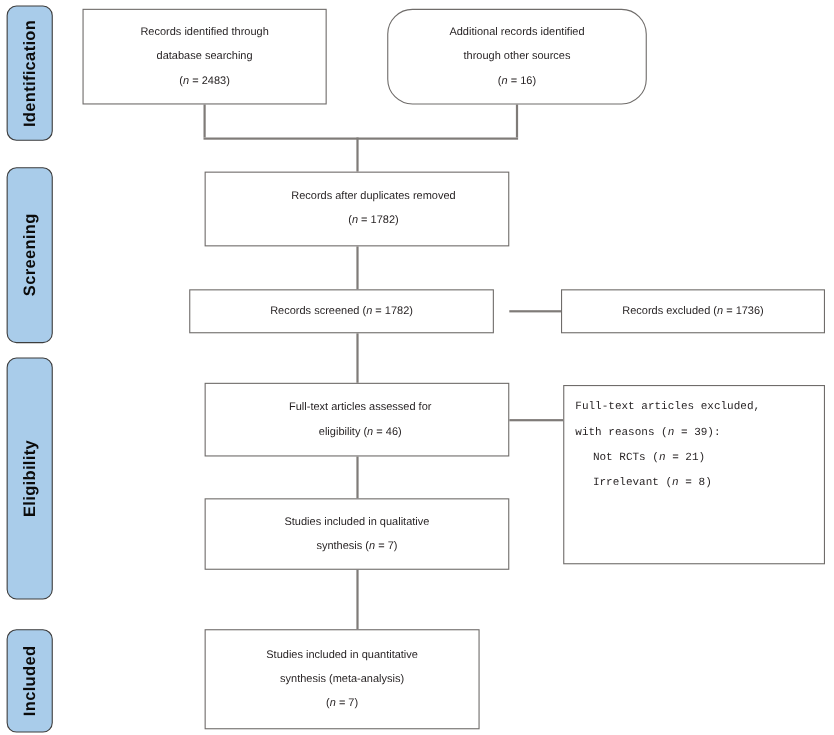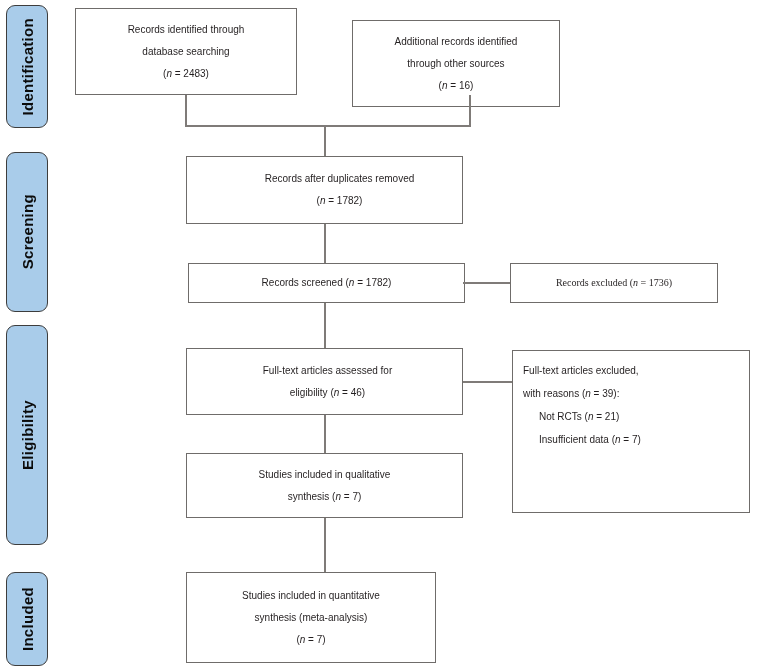--- a/index.html
+++ b/index.html
@@ -57,20 +57,21 @@
     padding: 3px 6px;
   }
   .fbox .fbox-text { white-space: pre-line; }
   .fbox.align-left {
     flex-direction: column;
     align-items: flex-start;
     justify-content: flex-start;
     text-align: left;
     padding: 8px 8px 8px 10px;
     line-height: 23px;
+    font-family: Liberation Mono, monospace;
   }
   .fbox .reason { padding-left: 16px; }
   
   .vline, .hline { position: absolute; background: var(--line-color); }
   .vline { width: 1.5px; }
   .hline { height: 1.5px; }
   i { font-style: italic; }
 </style>
 </head>
 <body>
@@ -89,49 +90,49 @@
   <div class="stage" style="top:572px;height:94px;">
     <span class="stage-label">Included</span>
   </div>
 
   <div class="fbox" style="left:75px;top:8px;width:222px;height:87px;">
     <div class="fbox-text">Records identified through
 database searching
 (<i>n</i> = 2483)</div>
   </div>
 
-  <div class="fbox" style="left:352px;top:20px;width:208px;height:87px;">
+  <div class="fbox" style="left:352px;top:8px;width:236px;height:87px;border-radius:23px;">
     <div class="fbox-text">Additional records identified
 through other sources
 (<i>n</i> = 16)</div>
   </div>
 
   <div class="fbox" style="left:186px;top:156px;width:277px;height:68px;padding-left:36px;">
     <div class="fbox-text">Records after duplicates removed
 (<i>n</i> = 1782)</div>
   </div>
 
-  <div class="fbox" style="left:188px;top:263px;width:277px;height:40px;">
+  <div class="fbox" style="left:172px;top:263px;width:277px;height:40px;">
     <div class="fbox-text">Records screened (<i>n</i> = 1782)</div>
   </div>
 
-  <div class="fbox" style="left:510px;top:263px;width:208px;height:40px;font-family:Liberation Serif, serif;">
+  <div class="fbox" style="left:510px;top:263px;width:240px;height:40px;">
     <div class="fbox-text">Records excluded (<i>n</i> = 1736)</div>
   </div>
 
   <div class="fbox" style="left:186px;top:348px;width:277px;height:67px;padding-left:12px;">
     <div class="fbox-text">Full-text articles assessed for
 eligibility (<i>n</i> = 46)</div>
   </div>
 
   <div class="fbox align-left" style="left:512px;top:350px;width:238px;height:163px;">
     <div class="fbox-text">Full-text articles excluded,
 with reasons (<i>n</i> = 39):</div>
     <div class="reason">Not RCTs (<i>n</i> = 21)</div>
-    <div class="reason">Insufficient data (<i>n</i> = 7)</div>
+    <div class="reason">Irrelevant (<i>n</i> = 8)</div>
   </div>
 
   <div class="fbox" style="left:186px;top:453px;width:277px;height:65px;">
     <div class="fbox-text">Studies included in qualitative
 synthesis (<i>n</i> = 7)</div>
   </div>
 
   <div class="fbox" style="left:186px;top:572px;width:250px;height:91px;">
     <div class="fbox-text">Studies included in quantitative
 synthesis (meta-analysis)

